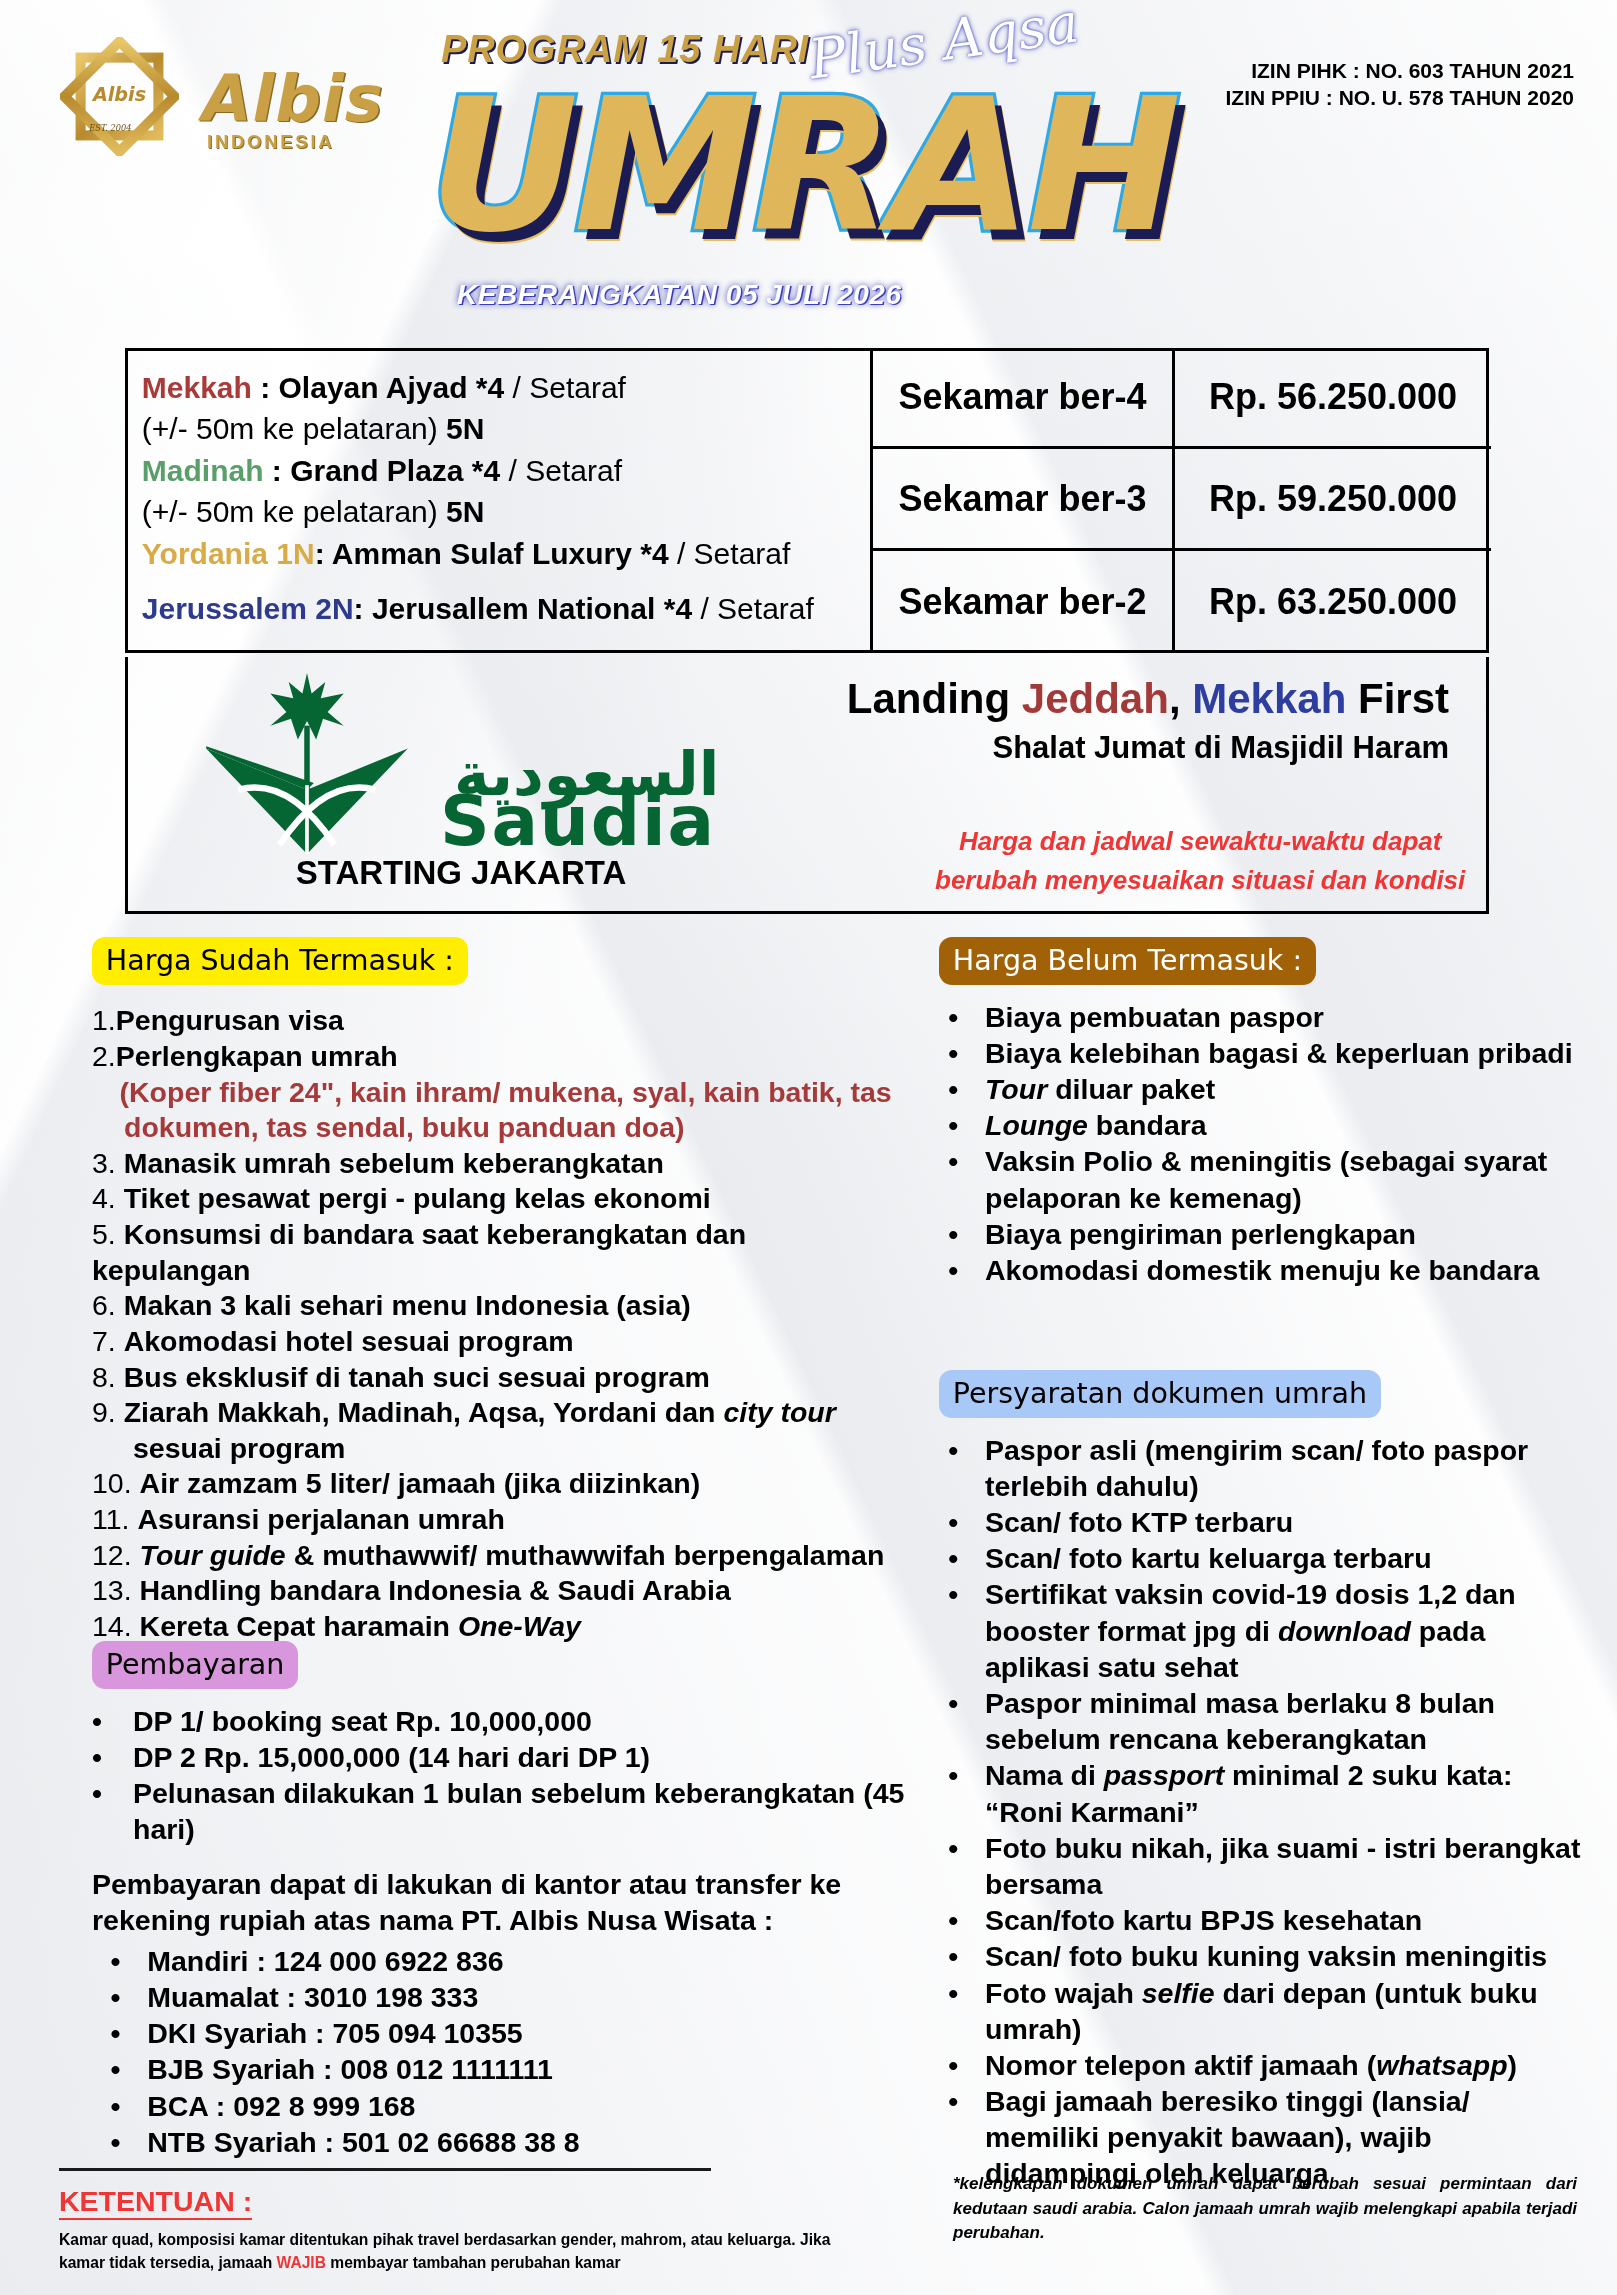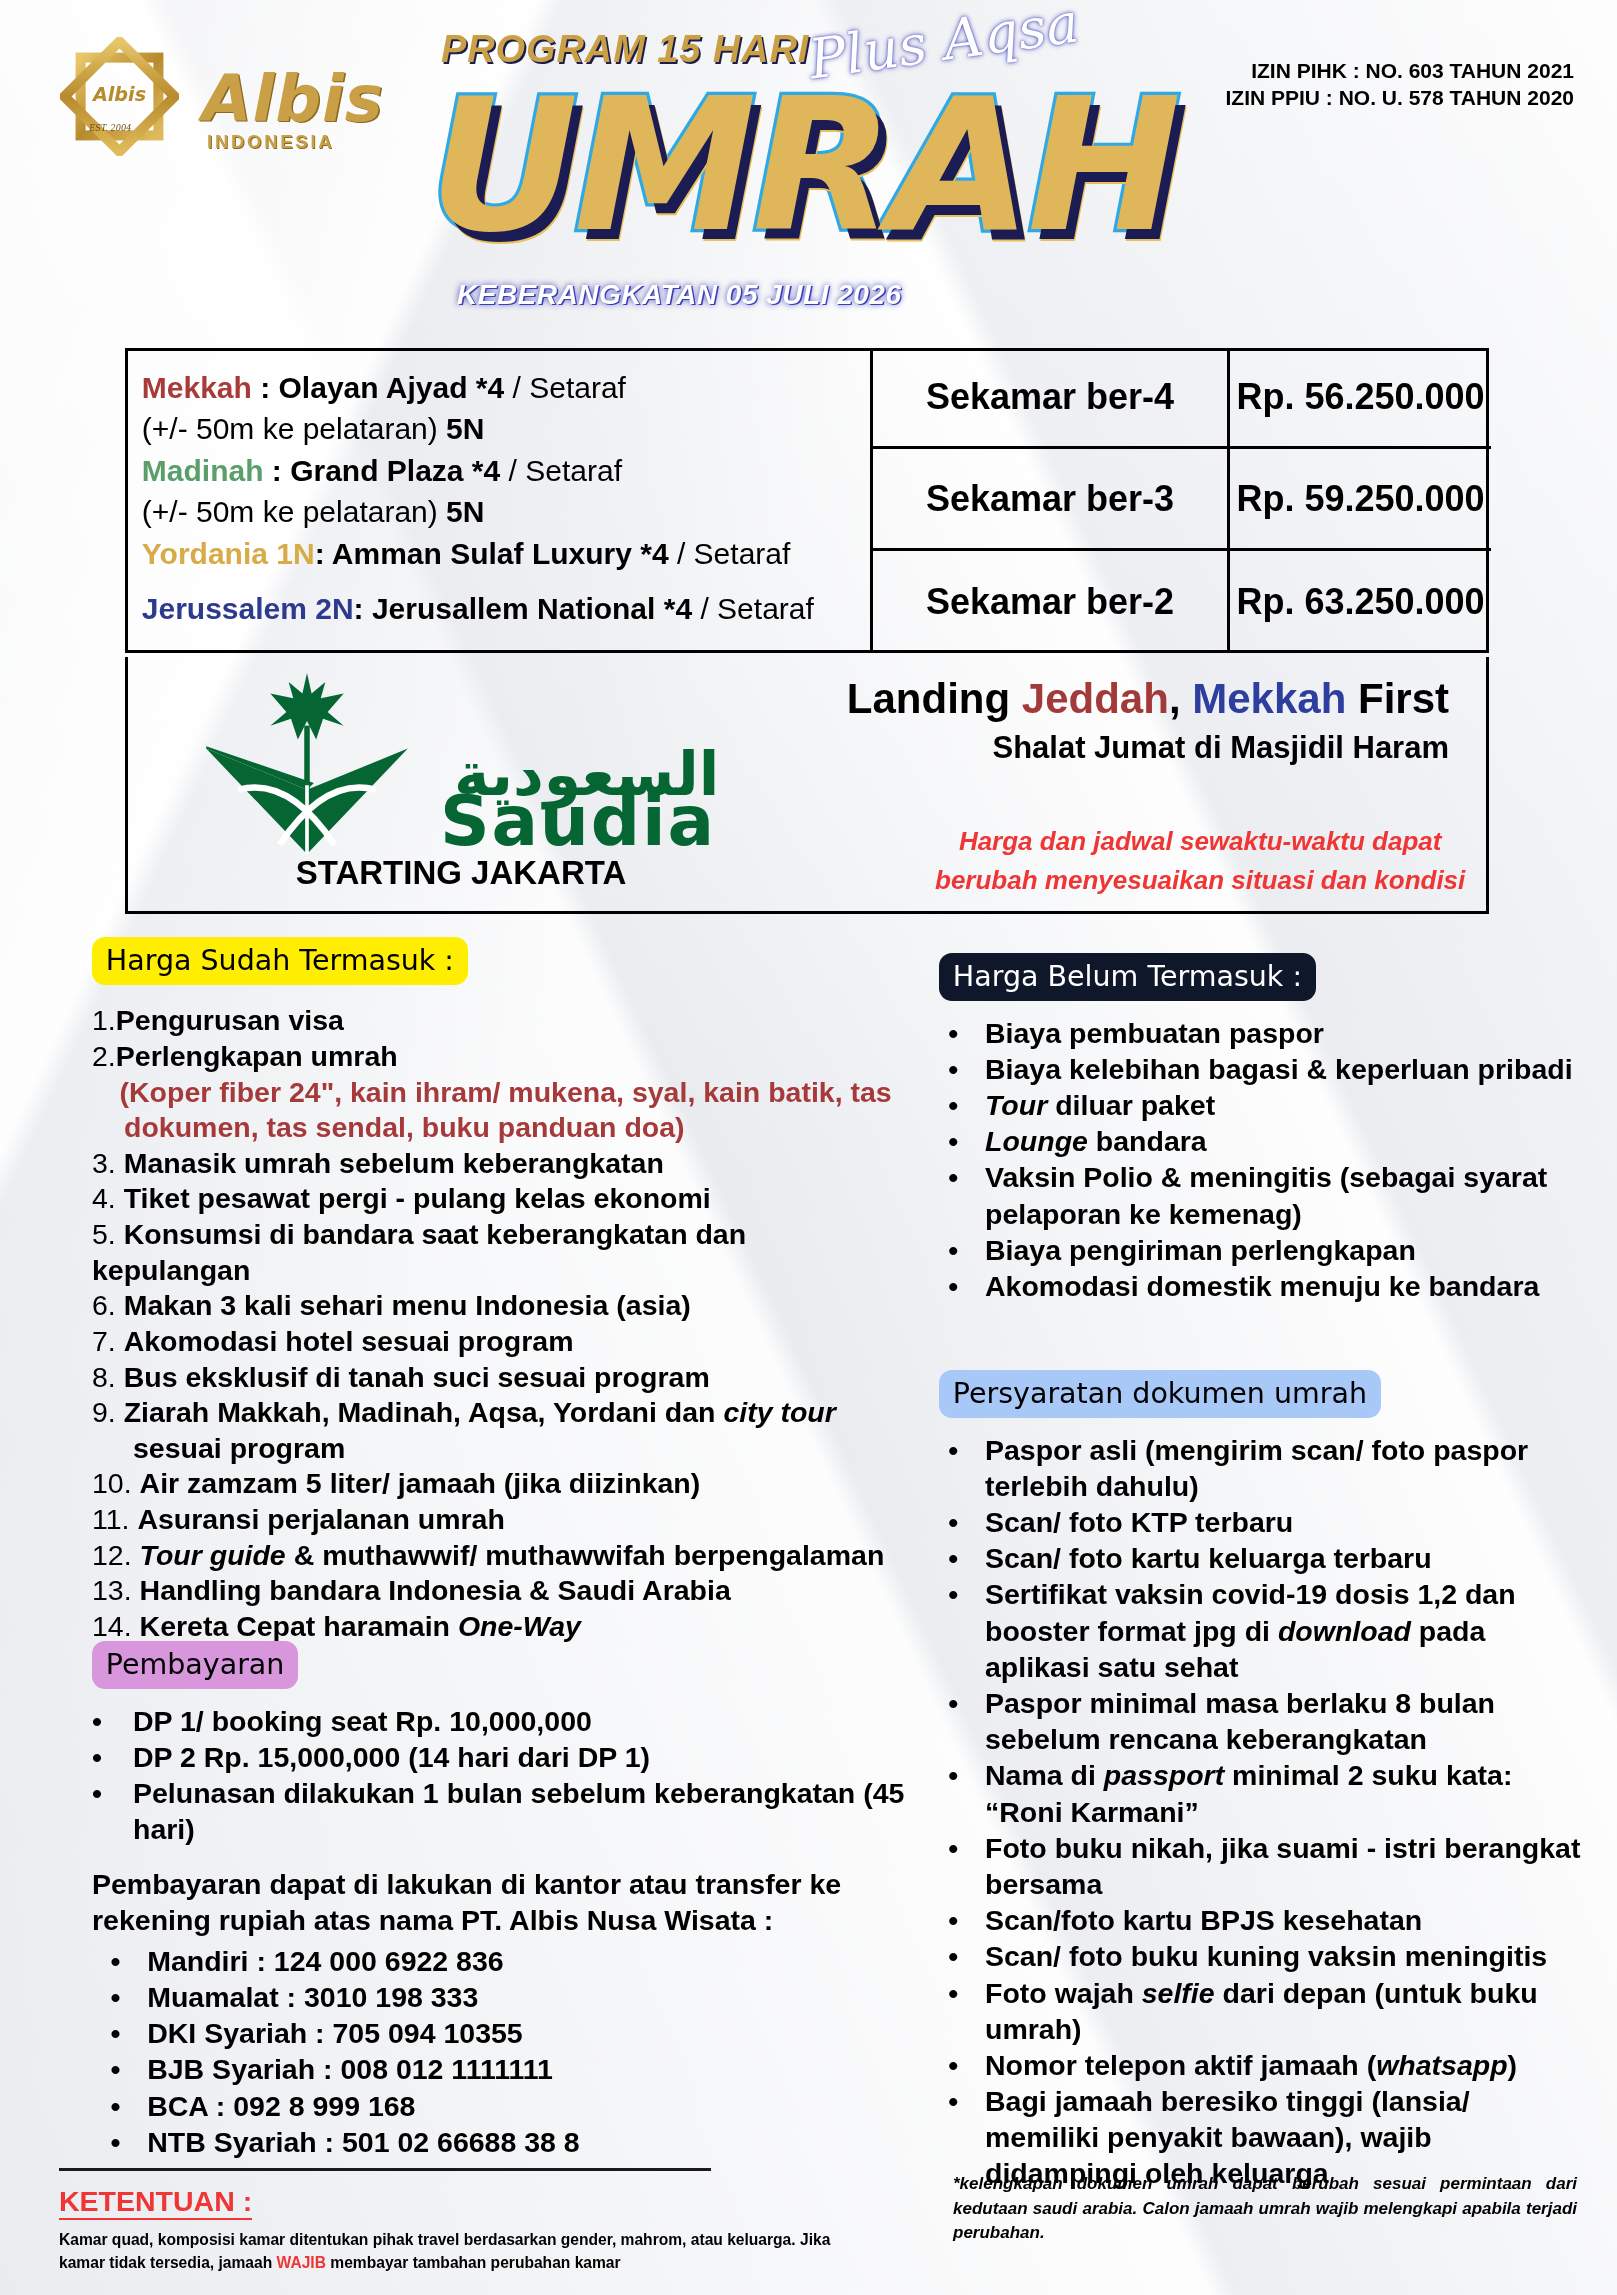--- a/index.html
+++ b/index.html
@@ -41,38 +41,38 @@
   .hotels .spacer { height: 13.8px; }
   .c-red { color: #a83a3a; font-weight: bold; }
   .c-green { color: #5a9e6a; font-weight: bold; }
   .c-gold { color: #d8aa48; font-weight: bold; }
   .c-blue { color: #2e3a8e; font-weight: bold; }
   .b { font-weight: bold; }
   .prices { position: absolute; left: 742px; top: -3.2px; width: 621px; height: 305px; border-left: 3.2px solid #000; }
   .price-row { display: flex; height: 33.33%; border-bottom: 3.2px solid #000; }
   .price-row:last-child { border-bottom: none; }
   .price-cell { display: flex; align-items: center; justify-content: center; font-weight: bold; font-size: 36px; }
-  .price-cell.room { width: 357px; border-right: 3.2px solid #000; }
+  .price-cell.room { width: 302px; border-right: 3.2px solid #000; }
   .price-cell.amount { flex: 1; }
 
   .airline-box { left: 125px; top: 657px; width: 1364px; height: 257px; border: 3.2px solid #000; border-top: none; }
   .saudia-logo { position: absolute; left: 69px; top: 9.2px; width: 459px; height: 188px; }
   .saudia-name { position: absolute; left: 243px; top: 115px; font-family: "DejaVu Sans", sans-serif; font-weight: bold; font-size: 69px; color: #066633; letter-spacing: 1.8px; }
   .saudia-arabic { position: absolute; left: 257px; top: 32px; font-family: "DejaVu Sans", sans-serif; font-weight: bold; font-size: 60px; color: #066633; direction: rtl; margin-top: 41px; }
   .starting { position: absolute; left: 0; width: 666px; top: 197px; text-align: center; font-weight: bold; font-size: 33px; }
   .landing { position: absolute; right: 37px; top: 18.4px; font-weight: bold; font-size: 42px; white-space: nowrap; }
   .landing .j { color: #a33a3a; }
   .landing .m { color: #2e3e9e; }
   .shalat { position: absolute; right: 37px; top: 73px; font-weight: bold; font-size: 31px; }
   .disclaimer { position: absolute; right: 20.7px; top: 165px; text-align: center; font-weight: bold; font-style: italic; font-size: 26px; color: #f03535; line-height: 1.5; }
 
   
   .badge { display: inline-block; padding: 8.3px 13.8px; border-radius: 13px; font-family: "DejaVu Sans", sans-serif; font-size: 28.5px; line-height: 1.1; }
   .badge-yellow { background: #ffee00; color: #000; }
-  .badge-red { background: #0f172a; color: #fff; margin-top: 16px; }
+  .badge-red { background: #a16207; color: #fff; }
   .badge-blue { background: #a8c8f8; color: #000; }
   .badge-purple { background: #d896dc; color: #000; }
 
   .incl { left: 92px; top: 937px; width: 817px; }
   .incl ol { list-style: none; margin-top: 18.4px; }
   .incl li { font-size: 28.5px; line-height: 1.25; font-weight: bold; }
   .incl .num { font-weight: normal; }
   .incl .sub { color: #a63a3a; font-weight: bold; padding-left: 27.5px; }
   .incl .cont { padding-left: 41px; }
   .it { font-style: italic; }

